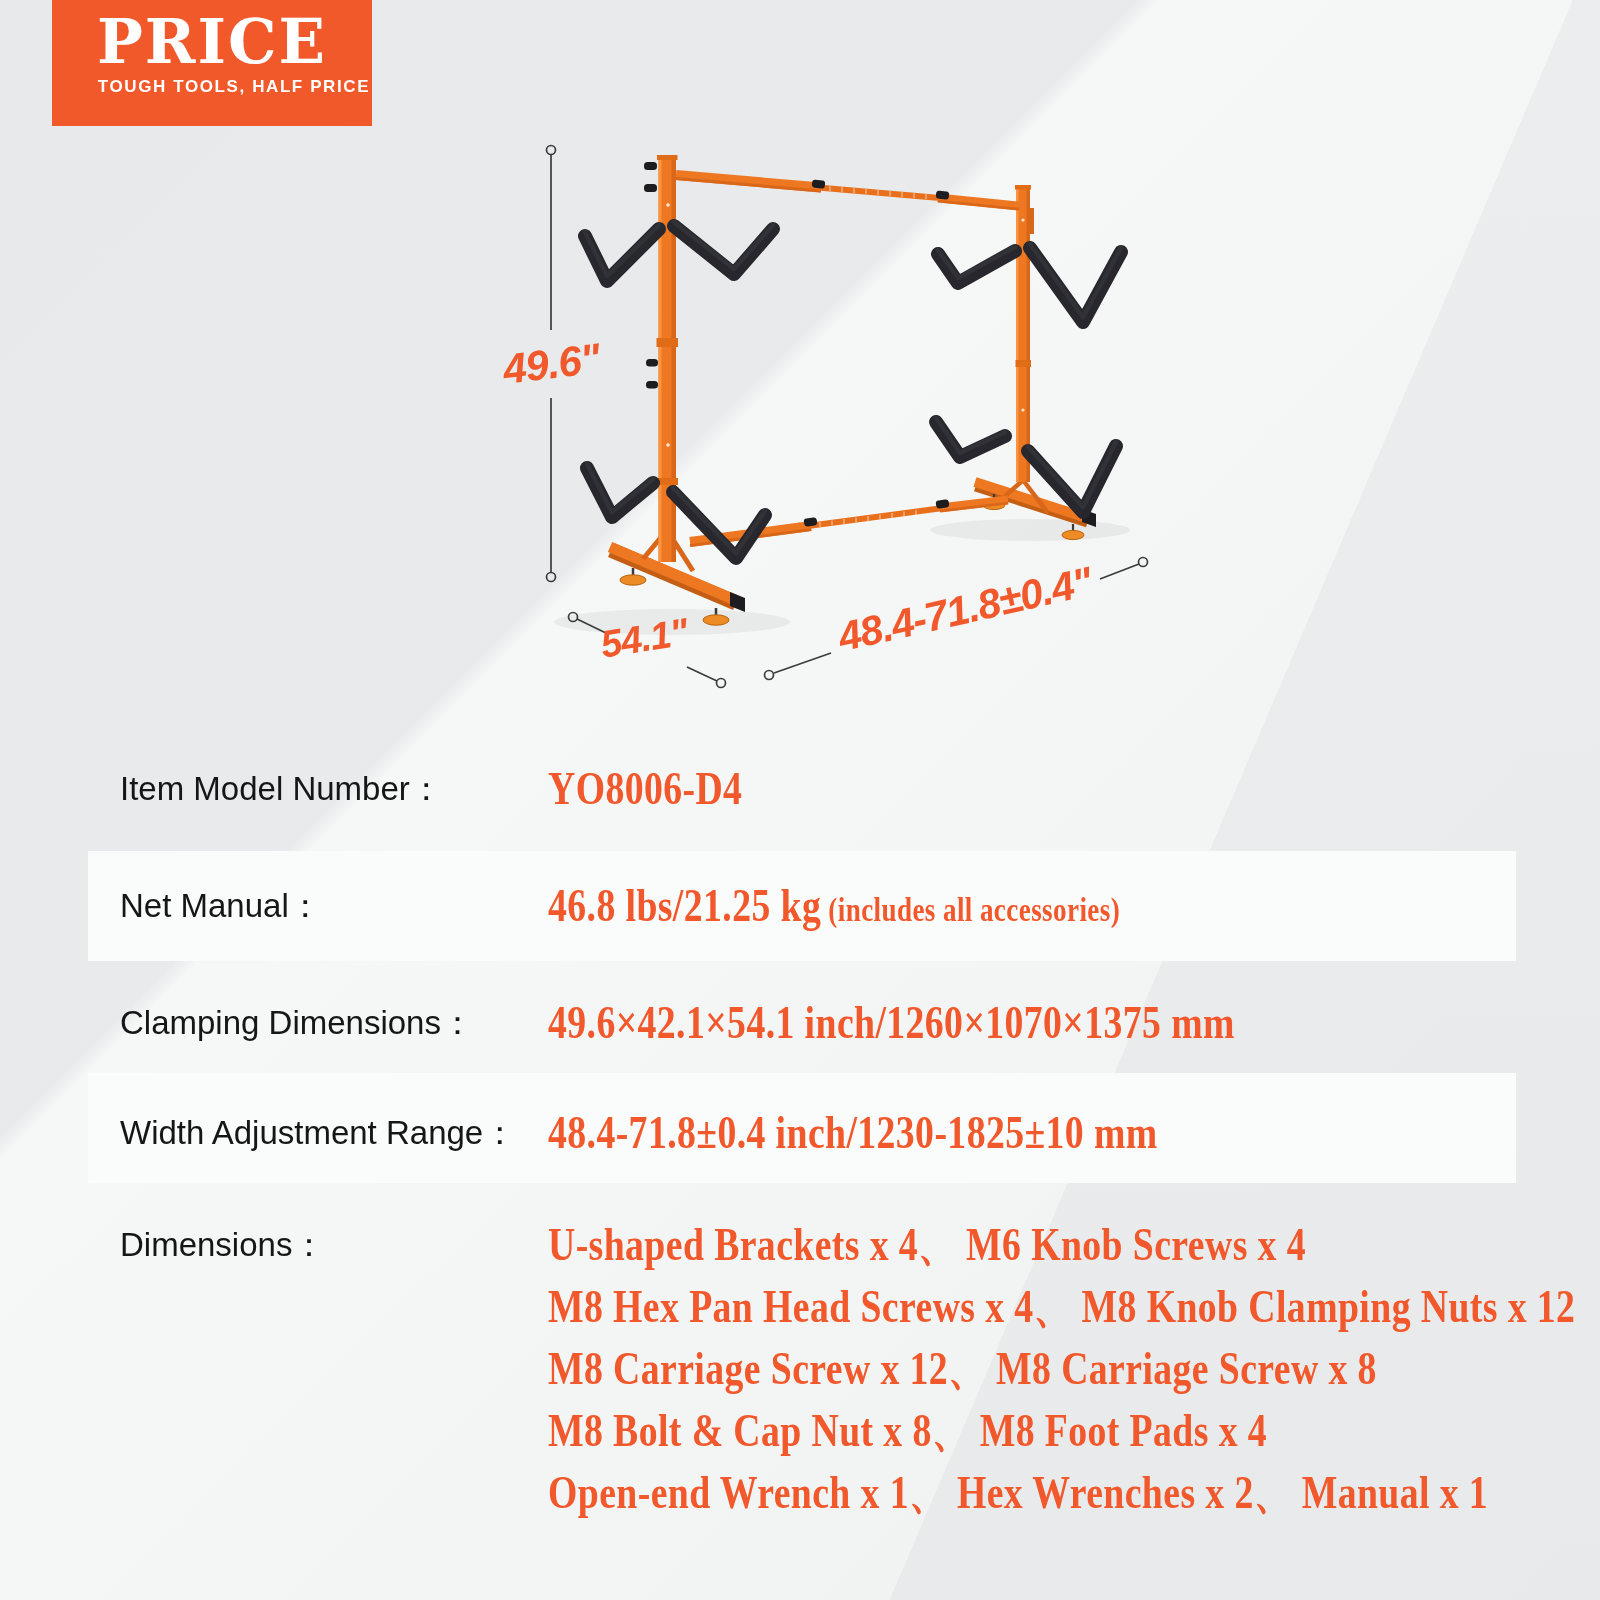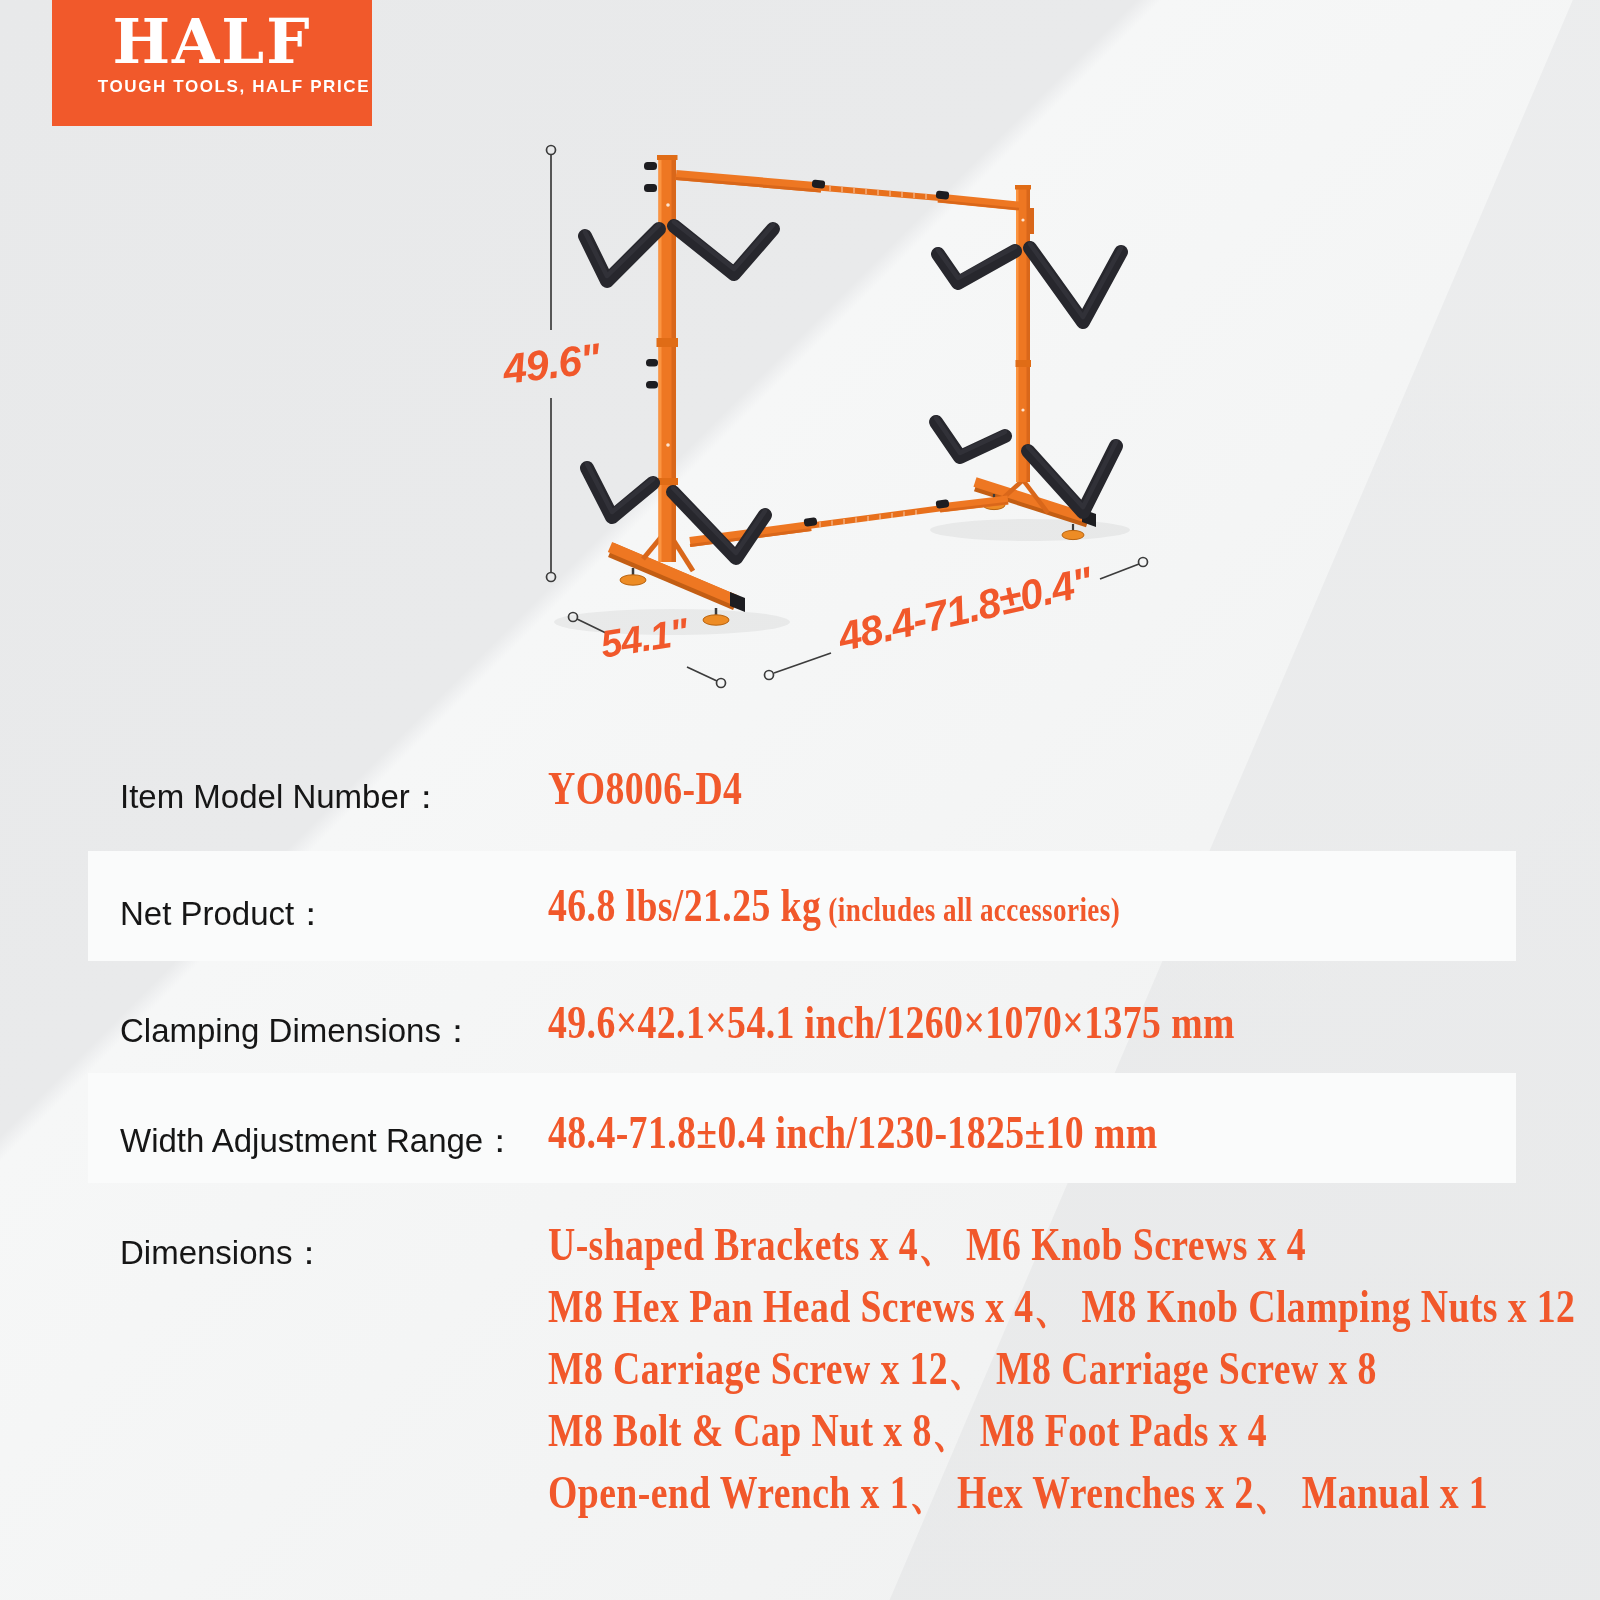--- a/index.html
+++ b/index.html
@@ -25,21 +25,21 @@
   }
   .logo-tagline{
     display:block;margin-top:3px;color:#ffffff;
     font-weight:bold;font-size:17px;letter-spacing:1.6px;margin-left:44px;
   }
 
   .hero-svg{position:absolute;left:440px;top:130px;width:720px;height:570px;}
 
   .row{position:absolute;left:0;width:1600px;}
   .row-label{
-    position:absolute;left:120px;top:8px;color:#161616;
+    position:absolute;left:120px;top:0;color:#161616;
     font-size:33px;white-space:nowrap;
   }
   .row-value-wrap{position:absolute;left:548px;top:0;font-family:Liberation Serif, serif;}
   .spec-value{
     display:inline-block;transform:scaleX(0.82);transform-origin:0 50%;
     font-weight:bold;font-size:46px;color:#F1582B;white-space:nowrap;letter-spacing:0.5px;
   }
   .spec-note{font-size:33px;font-weight:bold;}
   .acc-line{height:62px;line-height:62px;}
   .vcenter58{height:58px;line-height:58px;}
@@ -50,21 +50,21 @@
 </head>
 <body>
 
 <div class="page">
 
   <div class="bg-wedge-right"></div>
   <div class="band band-a"></div>
   <div class="band band-b"></div>
 
   <div class="logo">
-    <span class="logo-brand">HALF</span>
+    <span class="logo-brand">PRICE</span>
     <span class="logo-tagline">TOUGH TOOLS, HALF PRICE</span>
   </div>
 
   <svg class="hero-svg" viewBox="0 0 720 570">
 
     <ellipse cx="232" cy="492" rx="118" ry="13" fill="#000" opacity="0.05"></ellipse>
     <ellipse cx="590" cy="400" rx="100" ry="11" fill="#000" opacity="0.05"></ellipse>
 
     <g>
       <line x1="171" y1="420" x2="296" y2="473" stroke="#C35E14" stroke-width="15"></line>
@@ -198,21 +198,21 @@
     <text class="dim-text" font-size="38" text-anchor="middle" transform="translate(206,521) rotate(-9)">54.1"</text>
     <text class="dim-text" font-size="41" text-anchor="middle" transform="translate(528,493) rotate(-12.8)">48.4-71.8±0.4"</text>
   </svg>
 
   <div class="row" style="top:760px;">
     <div class="row-label vcenter58">Item Model Number：</div>
     <div class="row-value-wrap vcenter58"><span class="spec-value">YO8006-D4</span></div>
   </div>
 
   <div class="row" style="top:877px;">
-    <div class="row-label vcenter58">Net Product：</div>
+    <div class="row-label vcenter58">Net Manual：</div>
     <div class="row-value-wrap vcenter58"><span class="spec-value"><span>46.8 lbs/21.25 kg</span><span class="spec-note"> (includes all accessories)</span></span></div>
   </div>
 
   <div class="row" style="top:994px;">
     <div class="row-label vcenter58">Clamping Dimensions：</div>
     <div class="row-value-wrap vcenter58"><span class="spec-value">49.6×42.1×54.1 inch/1260×1070×1375 mm</span></div>
   </div>
 
   <div class="row" style="top:1104px;">
     <div class="row-label vcenter58">Width Adjustment Range：</div>

